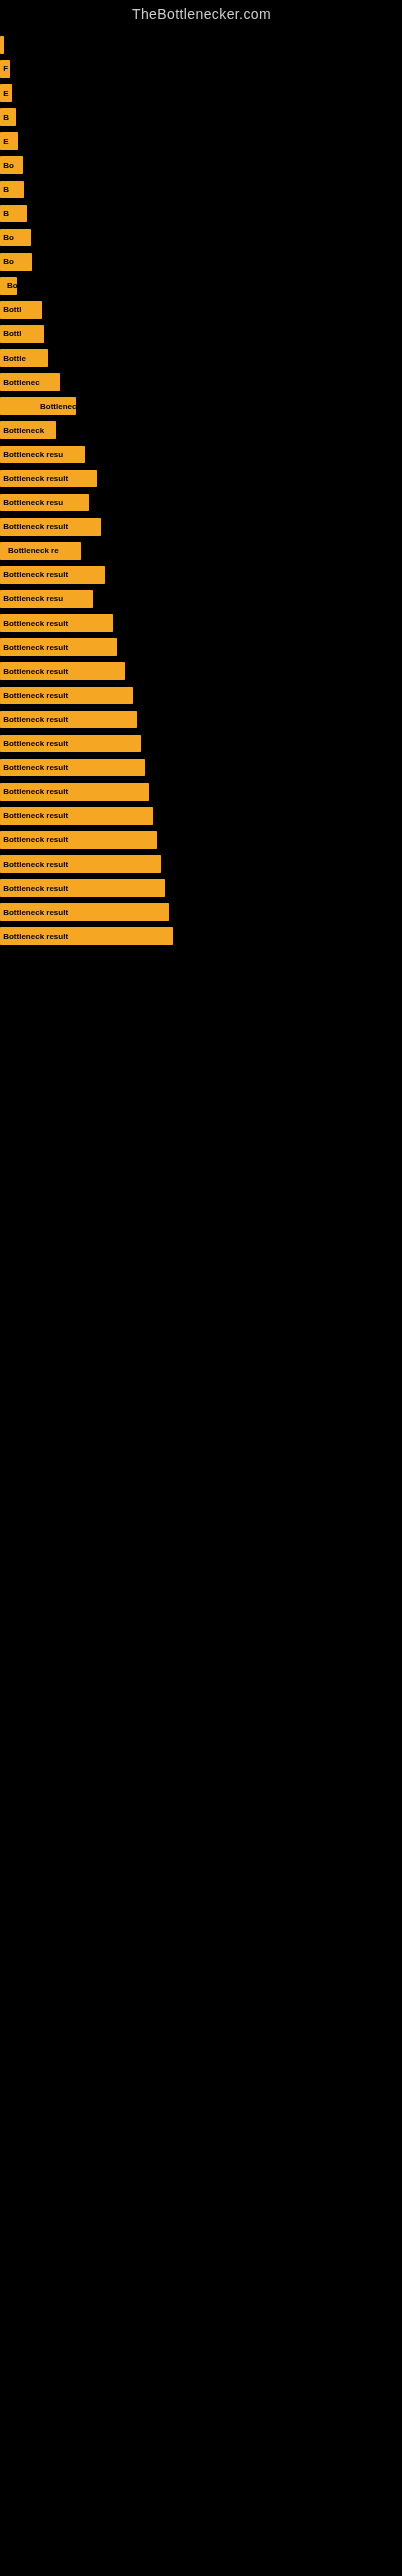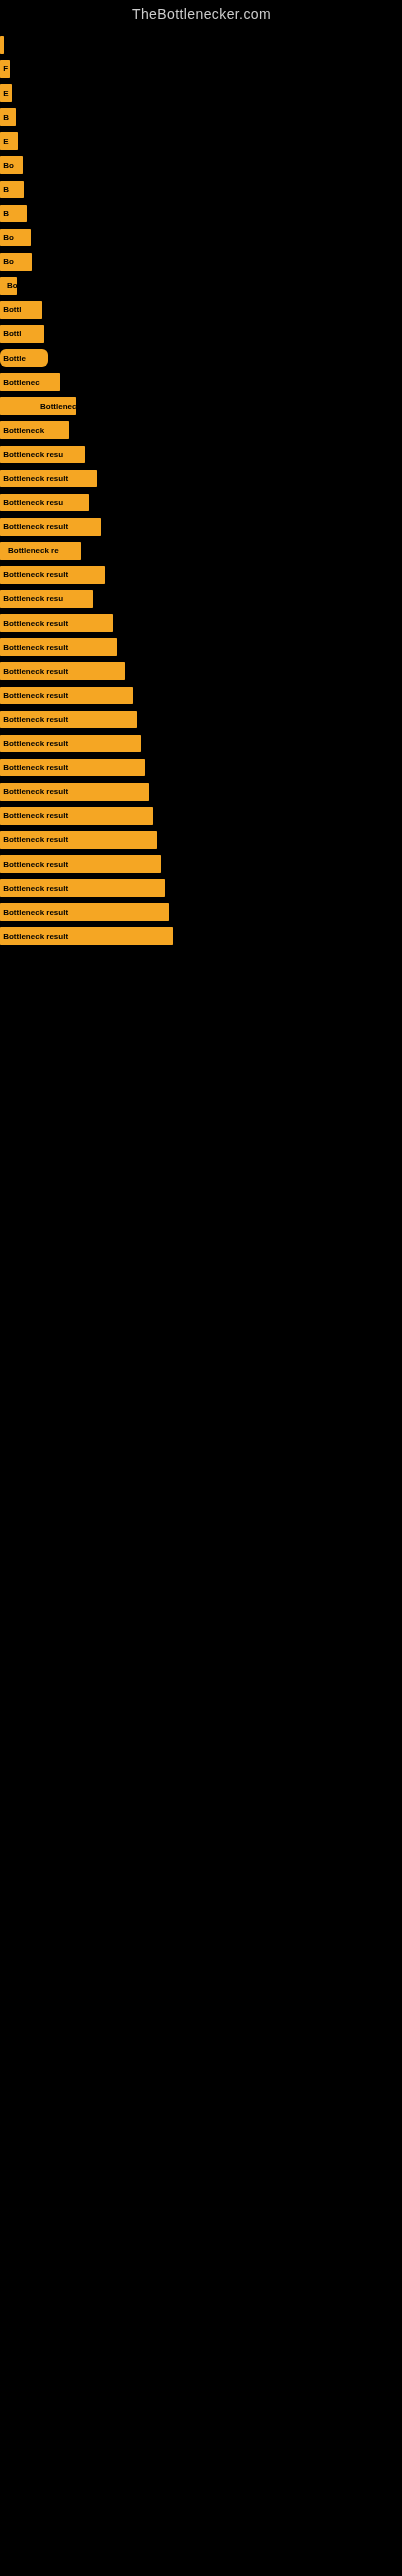--- a/index.html
+++ b/index.html
@@ -114,36 +114,36 @@
       <div class="bar" style="width: 42px;">
         <span class="bar-label">Bottl</span>
       </div>
     </div>
     <div class="bar-row">
       <div class="bar" style="width: 44px;">
         <span class="bar-label">Bottl</span>
       </div>
     </div>
     <div class="bar-row">
-      <div class="bar" style="width: 48px; border-radius: 6px;">
+      <div class="bar" style="width: 48px;">
         <span class="bar-label">Bottle</span>
       </div>
     </div>
     <div class="bar-row">
       <div class="bar" style="width: 60px;">
         <span class="bar-label">Bottlenec</span>
       </div>
     </div>
     <div class="bar-row">
       <div class="bar" style="width: 76px; padding-left: 40px;">
         <span class="bar-label">Bottleneck res</span>
       </div>
     </div>
     <div class="bar-row">
-      <div class="bar" style="width: 69px;">
+      <div class="bar" style="width: 56px;">
         <span class="bar-label">Bottleneck</span>
       </div>
     </div>
     <div class="bar-row">
       <div class="bar" style="width: 85px;">
         <span class="bar-label">Bottleneck resu</span>
       </div>
     </div>
     <div class="bar-row">
       <div class="bar" style="width: 97px;">

